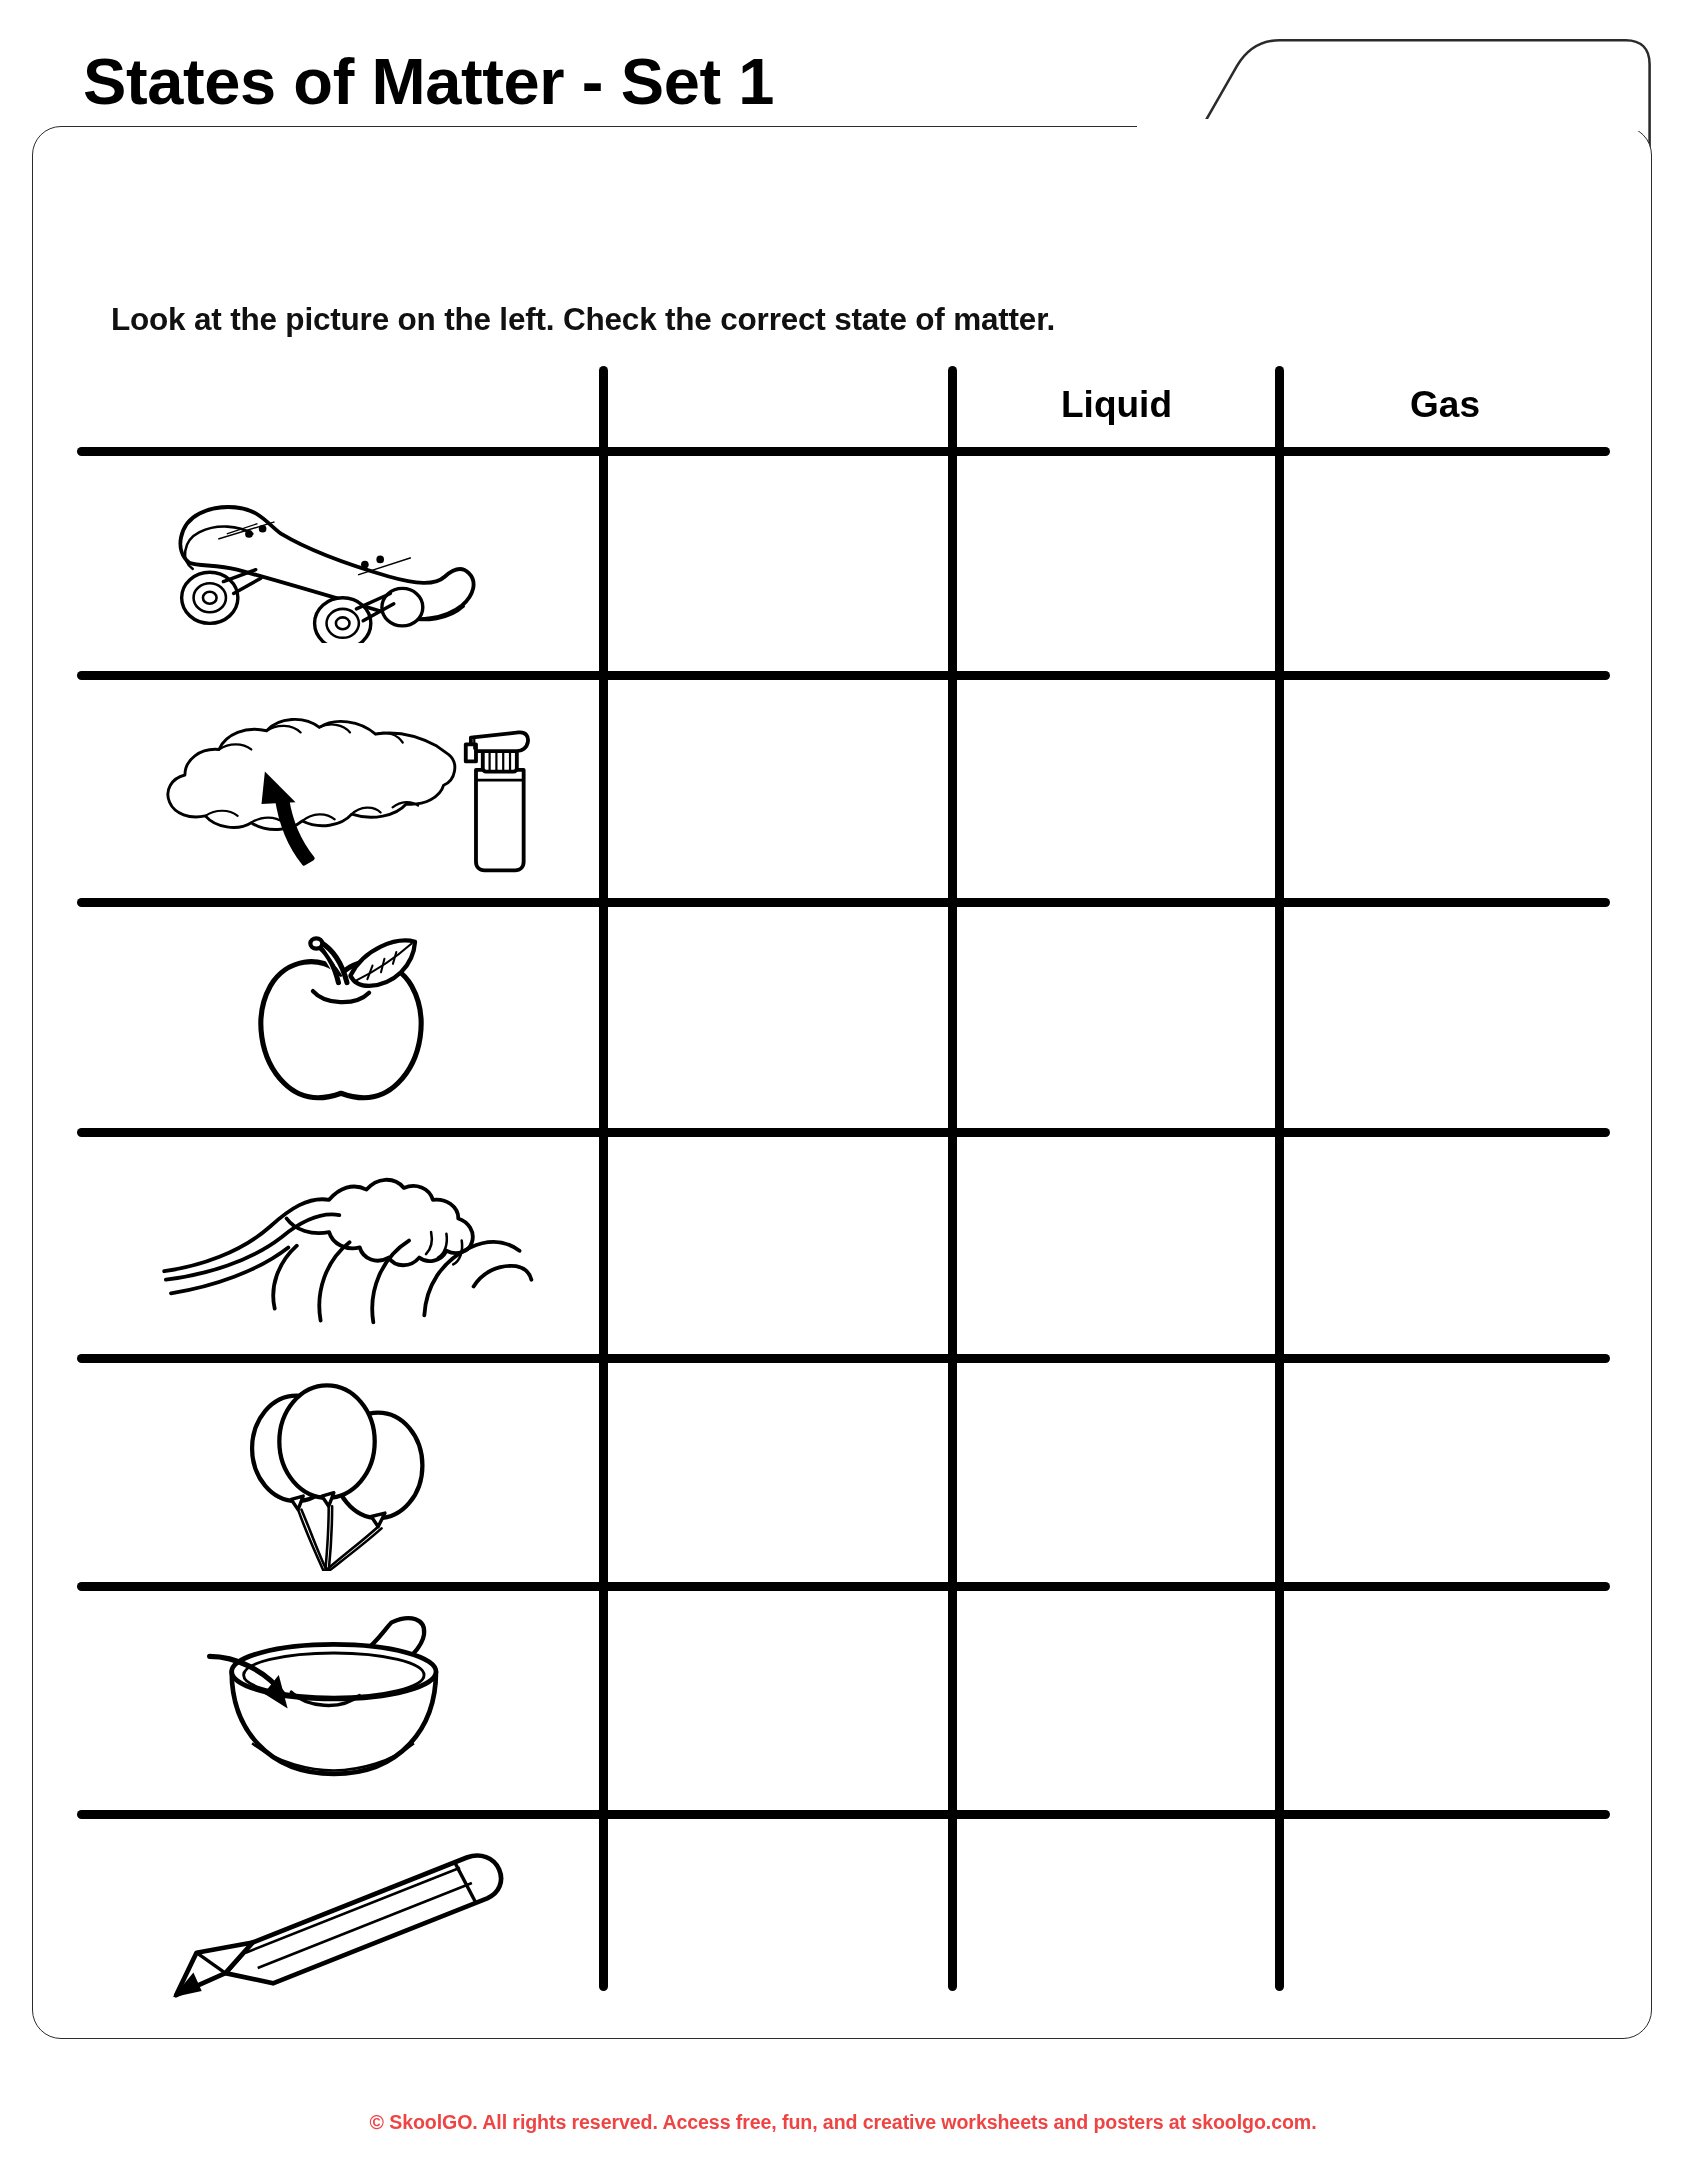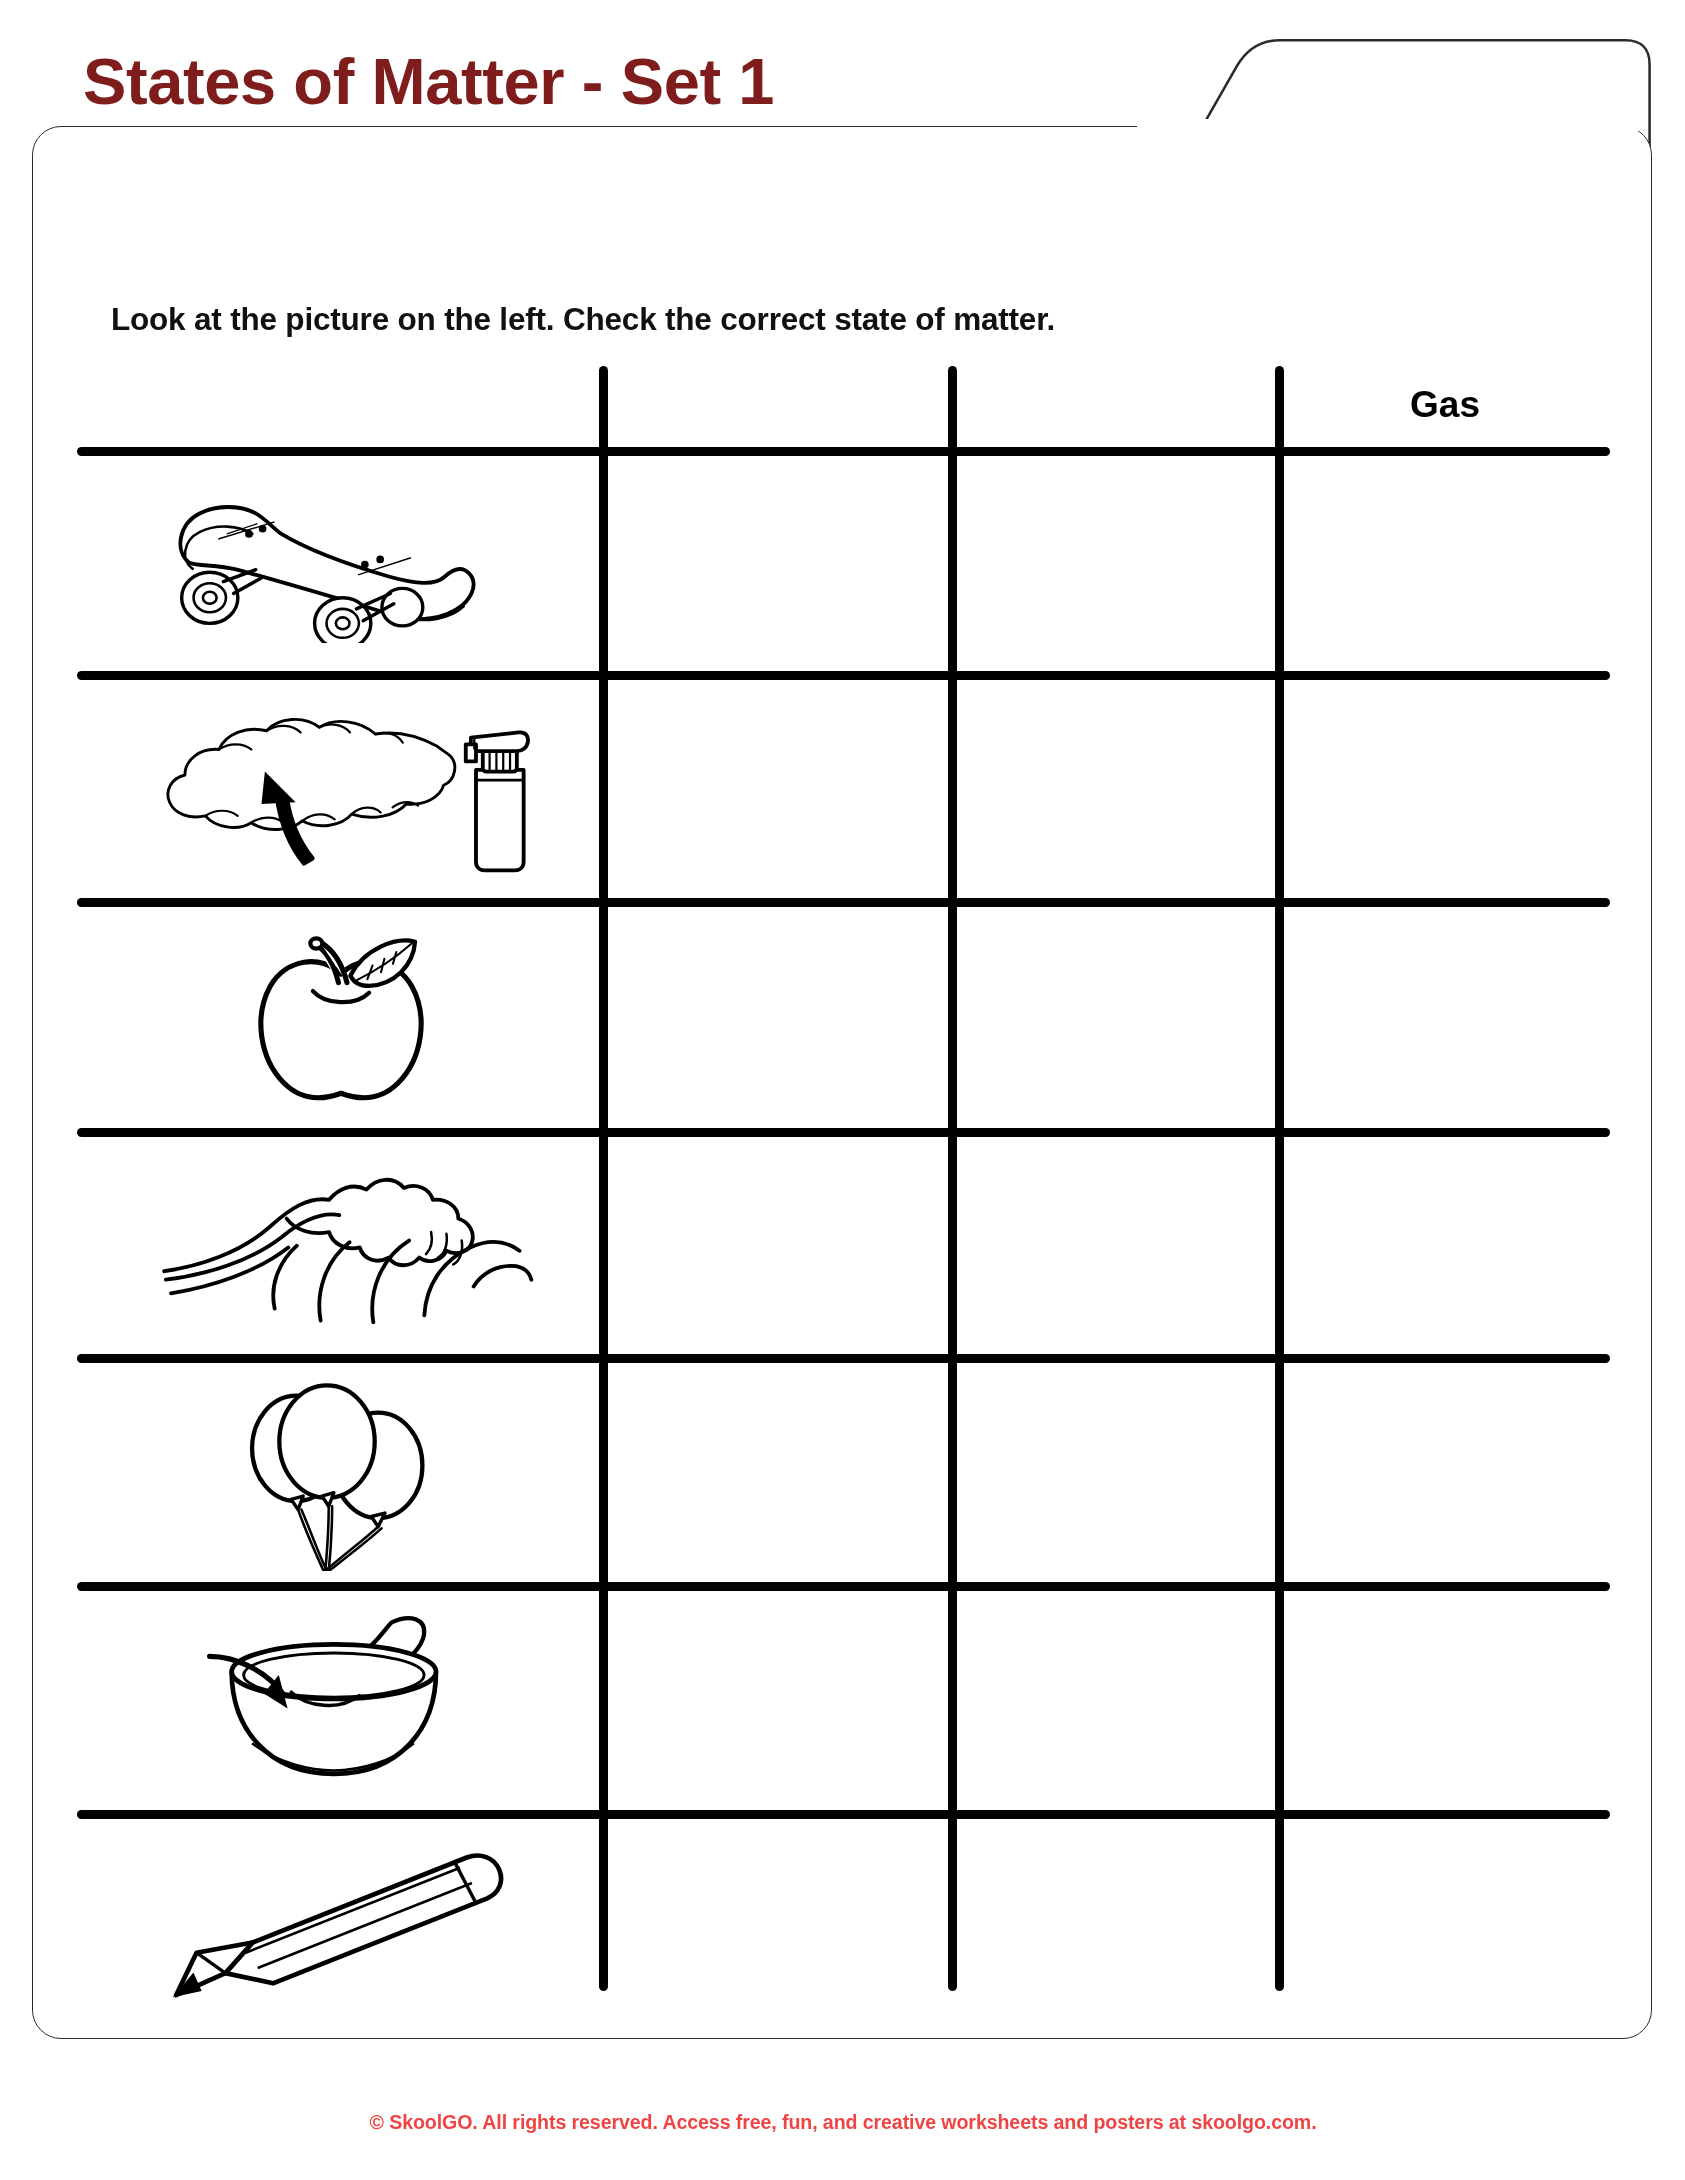--- a/index.html
+++ b/index.html
@@ -16,21 +16,21 @@
   }
 
   
   #worksheet-title {
     position: absolute;
     left: 83px;
     top: 49px;
     font-size: 65px;
     font-weight: bold;
     letter-spacing: -0.4px;
-    color: #7f1d1d;
+    color: #000000;
     white-space: nowrap;
     line-height: 1;
   }
 
   
   #name-tab {
     position: absolute;
     left: 1133px;
     top: 30px;
     width: 520px;
@@ -147,20 +147,21 @@
   </svg>
 </div>
 
 <div id="worksheet-card"></div>
 <div id="tab-merge-mask"></div>
 
 <div id="instruction-text">Look at the picture on the left. Check the correct state of matter.</div>
 
 <div id="matter-table">
 
+  <div class="col-header" style="left:876px; width:327px;">Liquid</div>
   <div class="col-header" style="left:1203px; width:330px;">Gas</div>
 
   <div class="v-rule" style="left:522px; top:0px;    height:1625px;"></div>
   <div class="v-rule" style="left:871px; top:0px;   height:1625px;"></div>
   <div class="v-rule" style="left:1198px; top:0px;   height:1625px;"></div>
 
   <div class="h-rule full" style="top:81px;"></div>
   <div class="h-rule full" style="top:305px;"></div>
   <div class="h-rule full" style="top:532px;"></div>
   <div class="h-rule full" style="top:762px;"></div>

